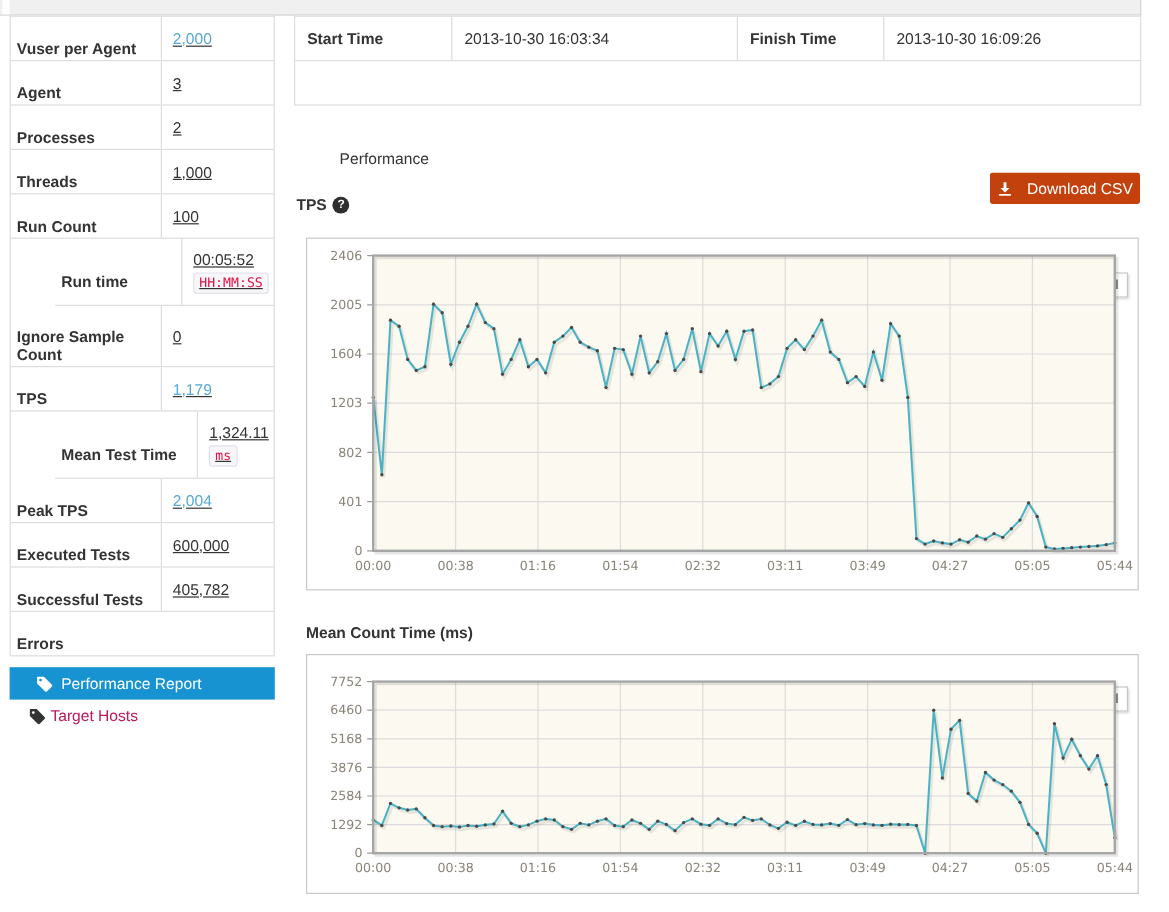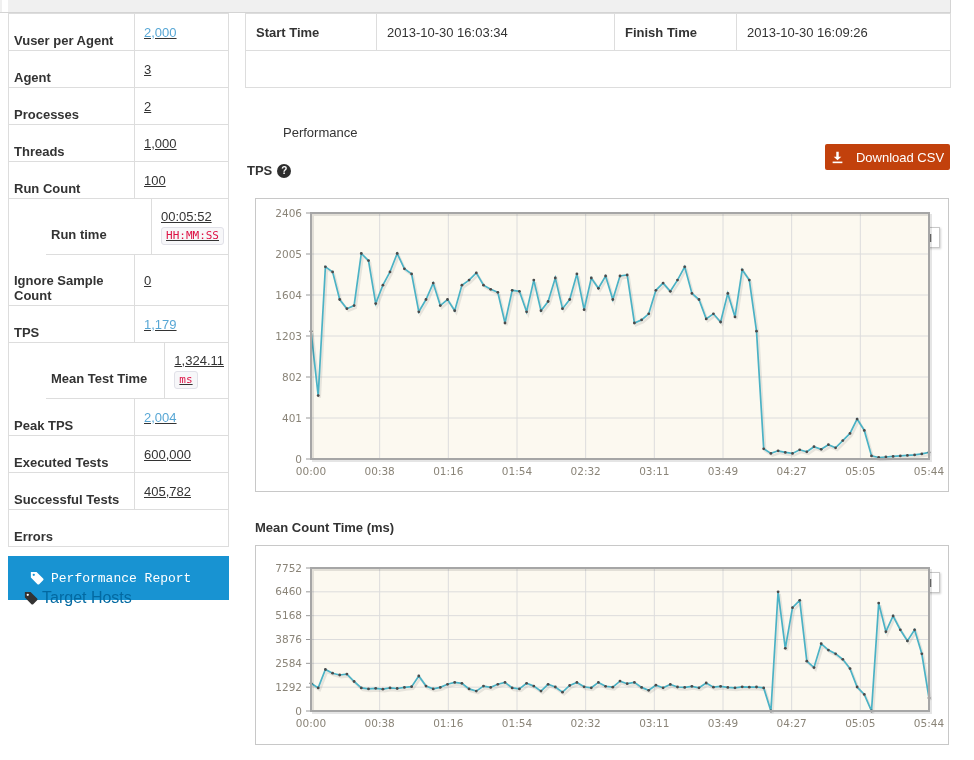--- a/index.html
+++ b/index.html
@@ -16,24 +16,24 @@
   .summary { position:absolute; left:8px; top:13px; width:221px; border:1px solid #ddd; border-bottom:none; background:#fff; }
   .s-row { display:flex; border-bottom:1px solid #ddd; min-height:37px; }
   .s-row.tall { min-height:56px;margin-left:37px; }
   .s-cell-label { width:125px; padding:18px 4px 2px 5px; font-weight:bold; display:flex; align-items:center; line-height:15px; }
   .s-cell-value { flex:1; border-left:1px solid #ddd; padding:4px 4px 4px 9px; display:flex; flex-direction:column; justify-content:center; align-items:flex-start;text-decoration:underline; }
   .blue { color:#58a7d5; }
   .code-badge { font-family:"DejaVu Sans Mono", monospace; font-size:11px; color:#d14;
     background:#f7f7f9; border:1px solid #e1e1e8; border-radius:3px; padding:0 4px; margin-top:3px; line-height:16px; }
 
   
-  .report-btn { position:absolute; left:8px; top:556px; width:221px; height:44px; background:#1893d2;
-    color:#fff; display:flex; align-items:center; gap:7px; padding-left:22px; cursor:pointer; border:none; font-size:13px;font-family:Liberation Mono, monospace; }
+  .report-btn { position:absolute; left:8px; top:556px; width:221px; height:27px; background:#1893d2;
+    color:#fff; display:flex; align-items:center; gap:7px; padding-left:22px; cursor:pointer; border:none; font-size:13px; }
   .target-hosts { position:absolute; left:8px; top:589px; display:flex; align-items:center; gap:4px; padding-left:16px; }
-  .target-hosts a { color:#0369a1; text-decoration:none; font-size:16px; }
+  .target-hosts a { color:#be185d; text-decoration:none; font-size:13px; }
 
   
   .info-table { position:absolute; left:245px; top:13px; width:706px; border:1px solid #ddd; background:#fff; }
   .info-row { display:grid; grid-template-columns:130px 238px 122px 216px; }
   .info-row.second { grid-template-columns:130px 1fr; border-top:1px solid #ddd; }
   .info-cell { min-height:36px; display:flex; align-items:center; padding:0 10px; }
   .info-cell.lbl { font-weight:bold; }
   .info-row .info-cell + .info-cell { border-left:1px solid #ddd; }
 
   .perf-heading { position:absolute; left:247px; top:125px; font-size:13px; color:#333;margin-left:36px; }

